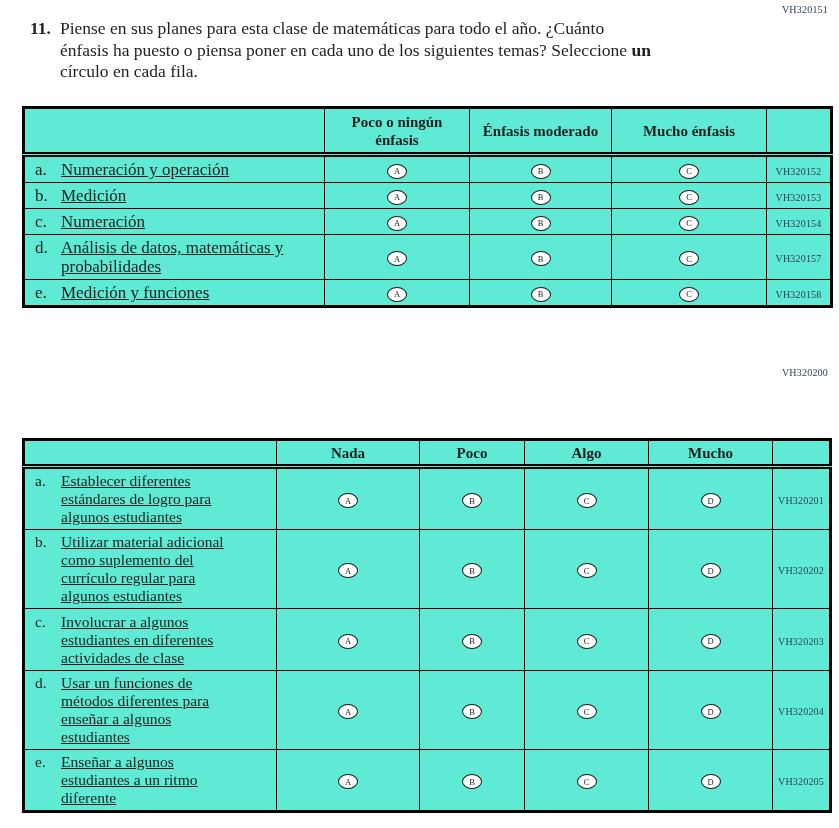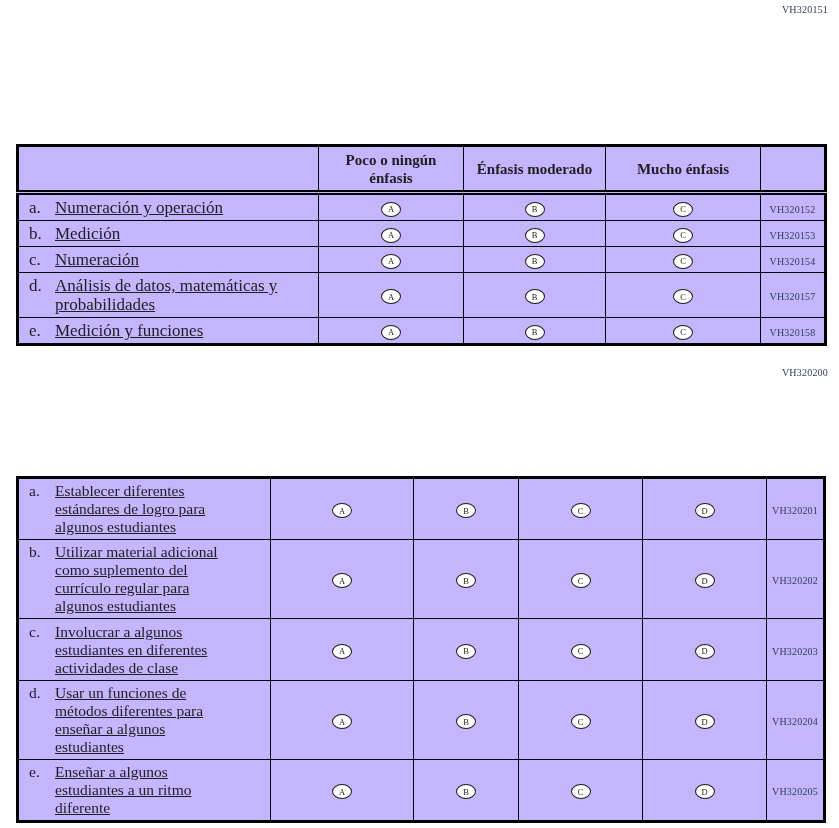--- a/index.html
+++ b/index.html
@@ -23,24 +23,23 @@
   .question{
     position:absolute;left:30px;
     display:flex;gap:9px;
     font-size:17.5px;line-height:1.24;
   }
   .q-num{font-weight:bold;flex:none;}
   .q-text{white-space:pre-line;max-width:740px;}
   .q-text b{font-weight:bold;}
   
   table.qtable{
-    position:absolute;left:16px;
+    position:absolute;left:22px;
     border-collapse:collapse;table-layout:fixed;
-    background:#c4b5fd;
-    margin-top:38px;
+    background:#5eead4;
   }
   table.qtable,.qtable td,.qtable th{border:1.6px solid #000;}
   table.qtable{border-width:3px;}
   .qtable th{
     border-bottom:5px double #000;
     font-size:15px;font-weight:bold;
     text-align:center;vertical-align:middle;
     white-space:pre-line;line-height:18px;
     padding:2px;
   }
@@ -61,20 +60,26 @@
   }
   td.ccell{text-align:center;vertical-align:middle;}
 </style>
 </head>
 <body>
 
 <div id="page">
 
   <span class="code q-code" style="top:4px">VH320151</span>
 
+  <div class="question" style="top:18px">
+    <span class="q-num">11.</span>
+    <span class="q-text"><span>Piense en sus planes para esta clase de matemáticas para todo el año. ¿Cuánto
+énfasis ha puesto o piensa poner en cada uno de los siguientes temas? Seleccione </span><b>un</b><span>
+círculo en cada fila.</span></span>
+  </div>
 
   <table class="qtable t1" style="top:106px">
     <colgroup>
       <col style="width:301px">
         <col style="width:145px">
         <col style="width:142px">
         <col style="width:155px">
         <col style="width:65px">
     </colgroup>
     <tbody>
@@ -156,20 +161,28 @@
   <table class="qtable t2" style="top:438px">
     <colgroup>
       <col style="width:253px">
         <col style="width:143px">
         <col style="width:105px">
         <col style="width:124px">
         <col style="width:124px">
         <col style="width:58px">
     </colgroup>
     <tbody>
+        <tr style="height:27px">
+      <th></th>
+      <th>Nada</th>
+      <th>Poco</th>
+      <th>Algo</th>
+      <th>Mucho</th>
+      <th></th>
+    </tr>
     <tr style="height:62px">
       <td class="label">
             <div class="li">
               <span class="letter">a.</span>
               <span class="ltext">Establecer diferentes
 estándares de logro para
 algunos estudiantes</span>
             </div>
           </td>
       <td class="bcell"><span class="bubble">A</span></td>

